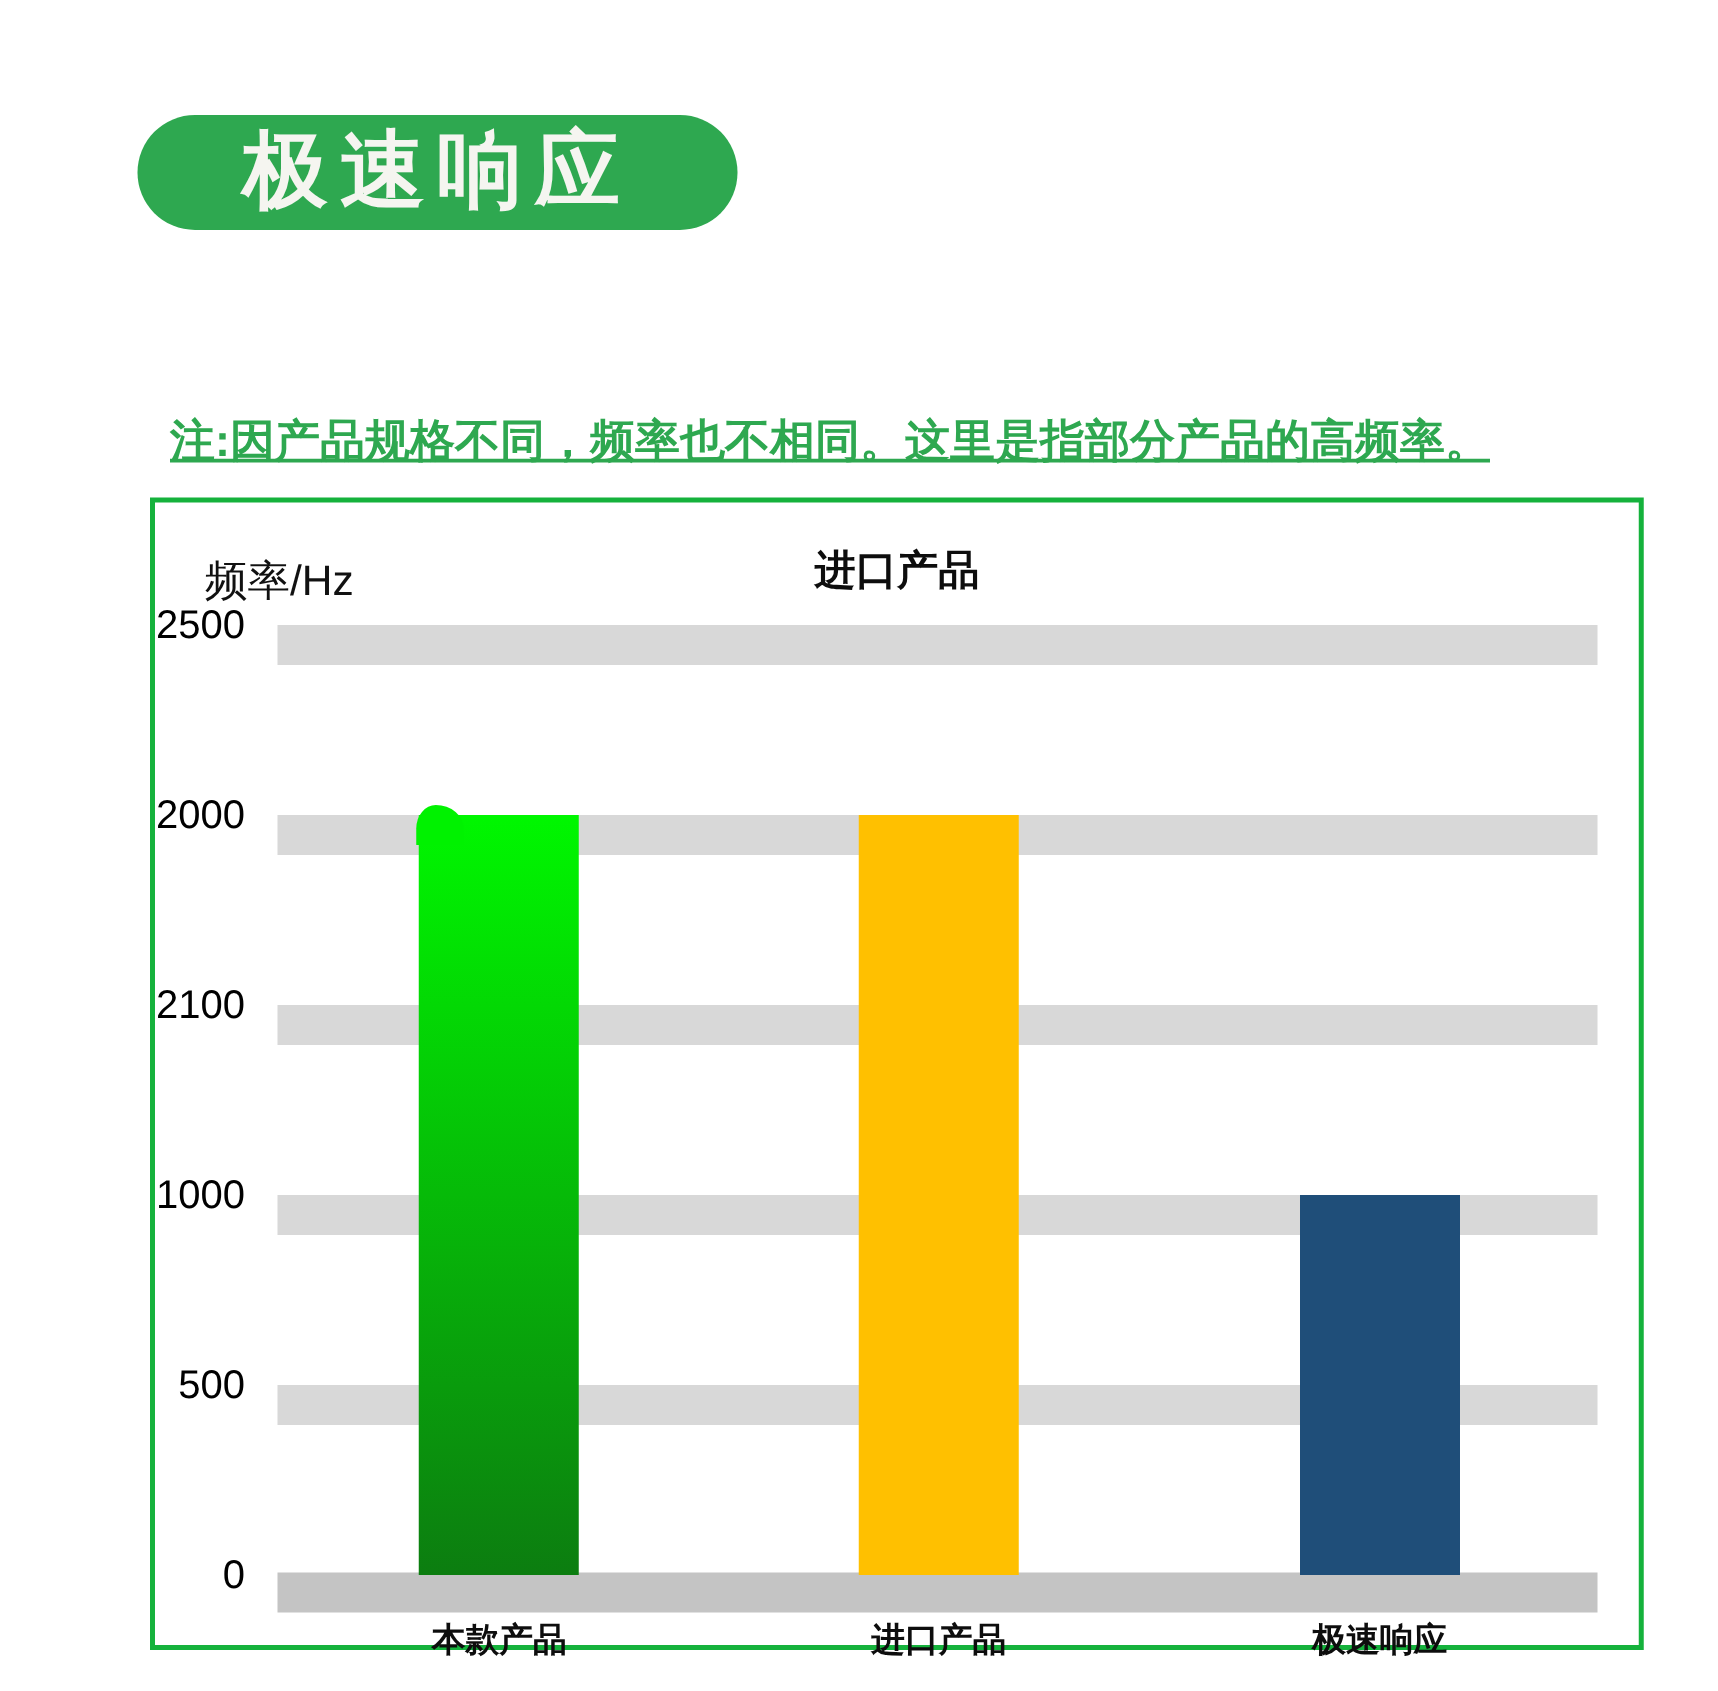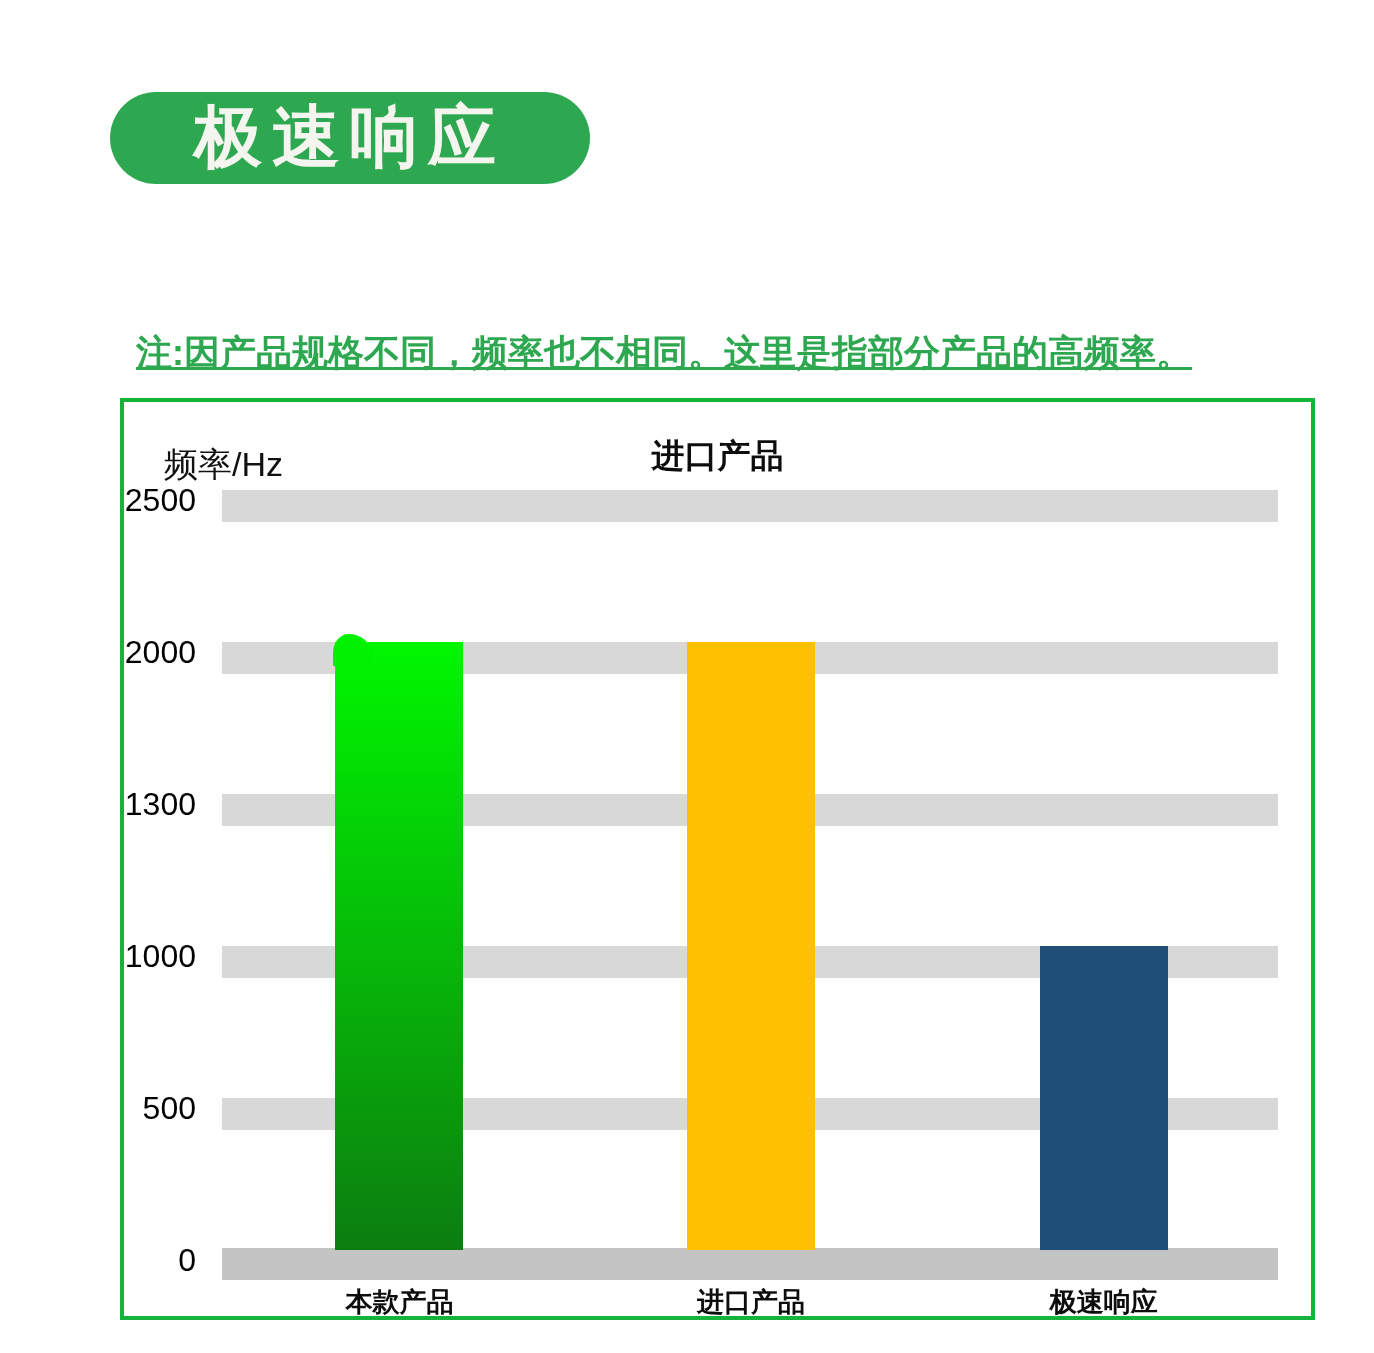--- a/index.html
+++ b/index.html
@@ -69,21 +69,21 @@
   .axis-title {
     position: absolute;
     left: 24px; top: 24px;
     font-size: 34px;
     font-weight: 500;
     color: #111111;
   }
   
   .plot {
     position: absolute;
-    left: 98px; top: 88px;
+    left: 98px; top: 98px;
     width: 1056px; height: 760px;
   }
   .gridline {
     position: absolute;
     left: 0; right: 0;
     height: 2px;
     background: #D8D8D8;
   }
   .gridline.zero { background: #C4C4C4; height: 3px; }
   .ticks {
@@ -136,21 +136,21 @@
 
   <p class="note">注:因产品规格不同，频率也不相同。这里是指部分产品的高频率。</p>
 
   <div class="panel">
     <div class="axis-title">频率/Hz</div>
     <div class="chart-title">进口产品</div>
 
     <div class="ticks">
       <div class="tick" style="top:0%">2500</div>
       <div class="tick" style="top:20%">2000</div>
-      <div class="tick" style="top:40%">1300</div>
+      <div class="tick" style="top:40%">2100</div>
       <div class="tick" style="top:60%">1000</div>
       <div class="tick" style="top:80%">500</div>
       <div class="tick" style="top:100%">0</div>
     </div>
 
     <div class="plot">
       <div class="gridline" style="top:0%"></div>
       <div class="gridline" style="top:20%"></div>
       <div class="gridline" style="top:40%"></div>
       <div class="gridline" style="top:60%"></div>

